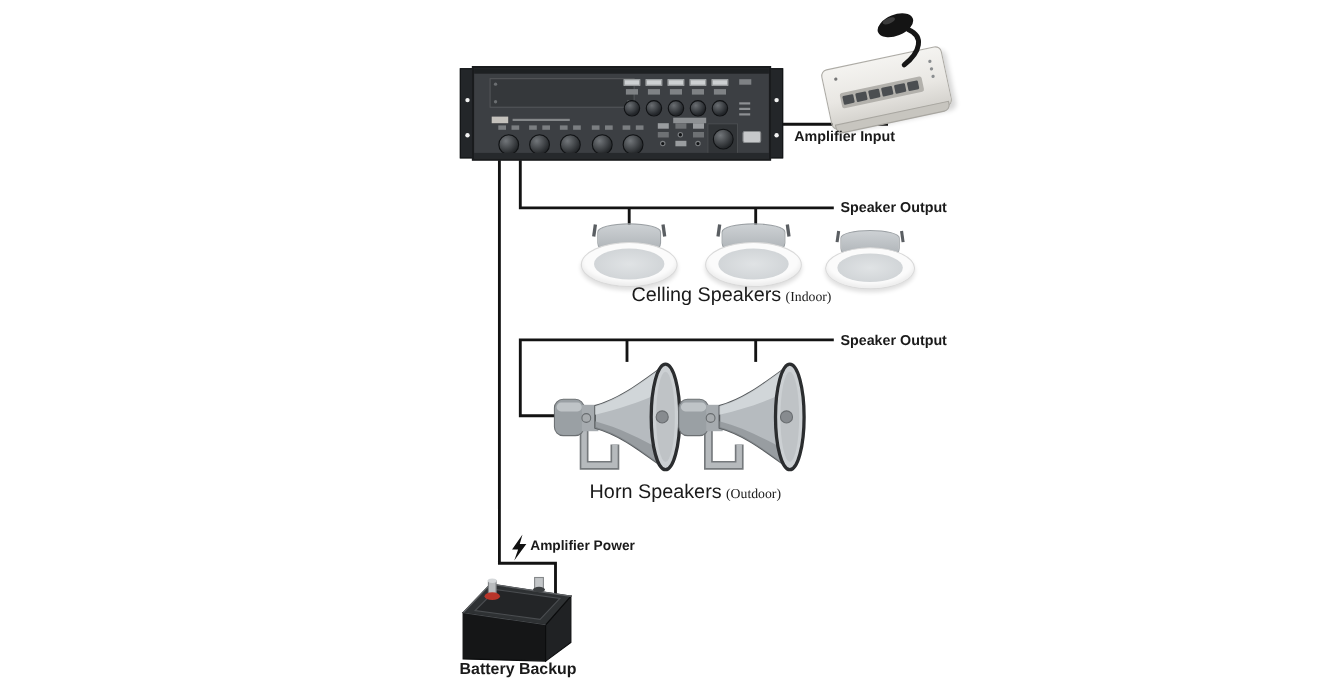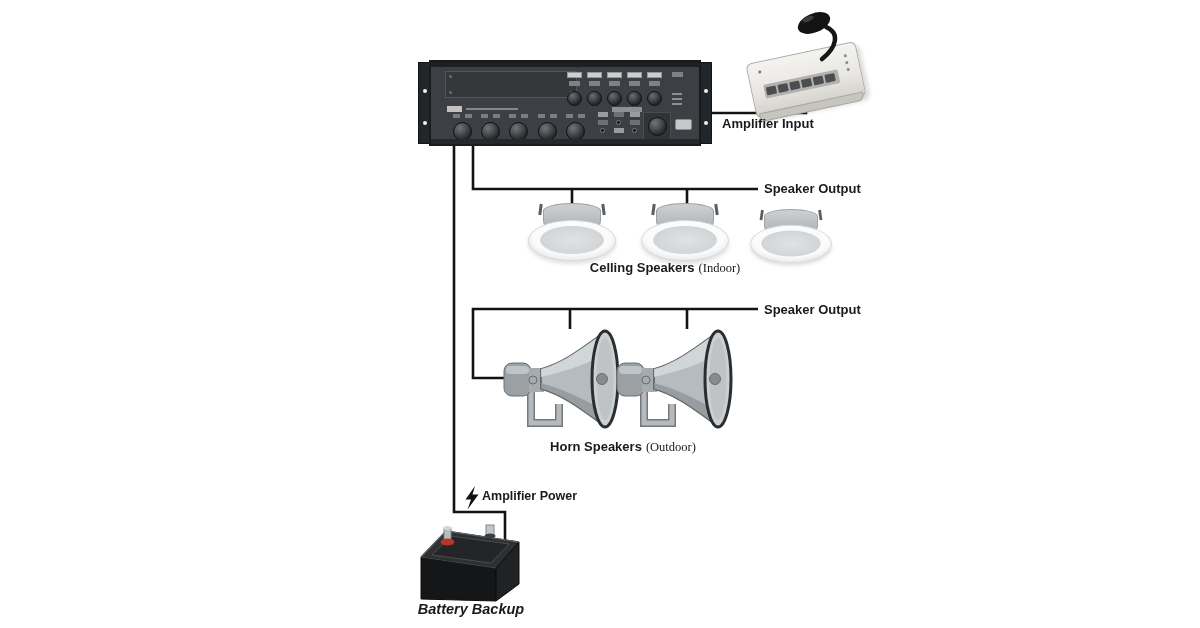--- a/index.html
+++ b/index.html
@@ -11,22 +11,22 @@
 
   
   .lbl{position:absolute;white-space:nowrap;color:#1a1a1a;}
   .lbl-amp{left:455px;top:149px;width:255px;text-align:center;font-size:15.5px;font-weight:700;letter-spacing:.2px;}
   .lbl-mic{left:722px;top:116px;font-size:13px;font-weight:600;}
   .lbl-out1{left:764px;top:181px;font-size:13px;font-weight:600;}
   .lbl-out2{left:764px;top:302px;font-size:13px;font-weight:600;}
   .lbl-ceil{left:545px;top:258px;width:240px;text-align:center;}
   .lbl-horn{left:503px;top:437px;width:240px;text-align:center;}
   .lbl-emg{left:482px;top:489px;font-size:12.5px;font-weight:600;}
-  .lbl-bat{left:408px;top:601px;width:126px;text-align:center;font-size:14.5px;font-weight:700;font-style:italic;}
-  .lbl .big{font-size:13px;font-weight:700;}
+  .lbl-bat{left:408px;top:601px;width:126px;text-align:center;font-size:14.5px;font-weight:700;}
+  .lbl .big{font-size:18px;font-weight:400;}
   .lbl .small{font-size:12.5px;font-weight:400;margin-left:4px;font-family:Liberation Serif, serif;}
 
   
   .amp{left:418px;top:60px;width:294px;height:86px;}
   .ear{position:absolute;top:2px;width:13px;height:82px;background:#232629;border:1px solid #121416;}
   .ear.l{left:0;} .ear.r{right:0;}
   .hole{position:absolute;left:4px;width:4px;height:4px;border-radius:50%;background:#f2f2f2;}
   .abody{position:absolute;left:11px;right:11px;top:0;bottom:0;background:#3c3f43;border:2px solid #191b1d;}
   .abody::before{content:'';position:absolute;left:0;right:0;top:0;height:5px;background:#1d2022;}
   .abody::after{content:'';position:absolute;left:0;right:0;bottom:0;height:5px;background:#26292c;}

